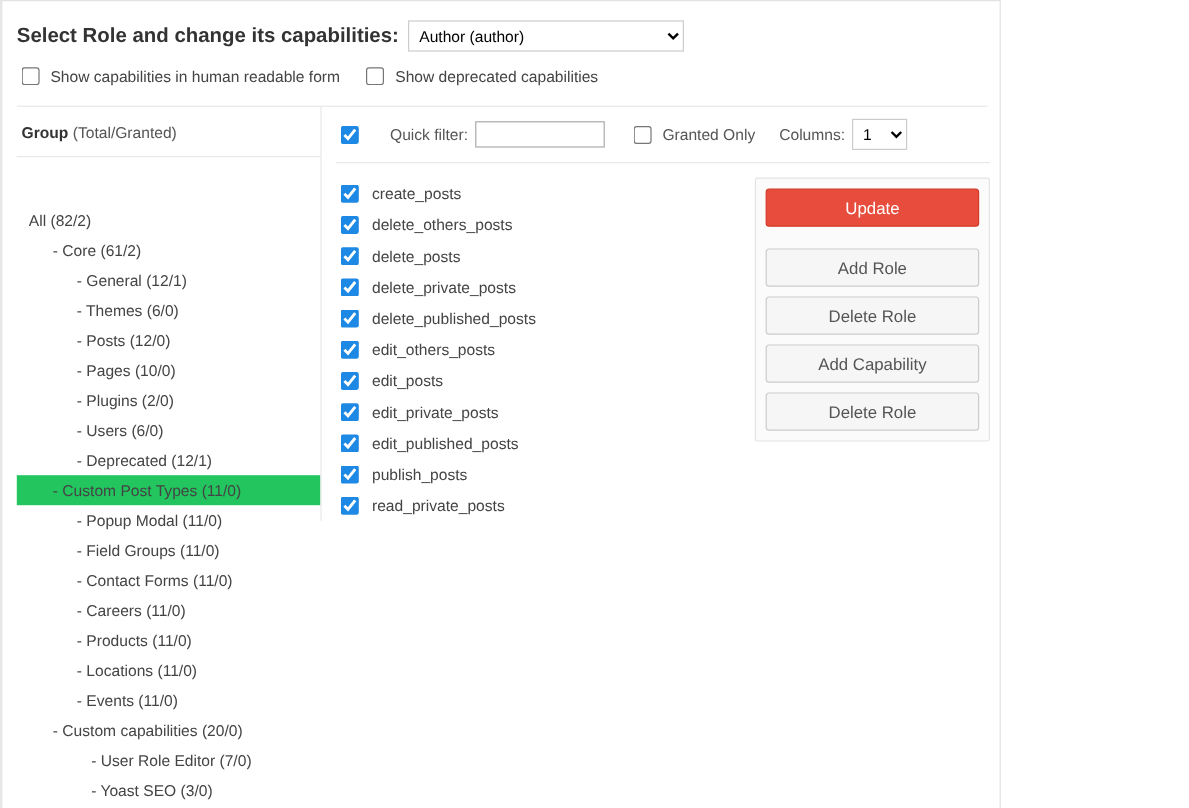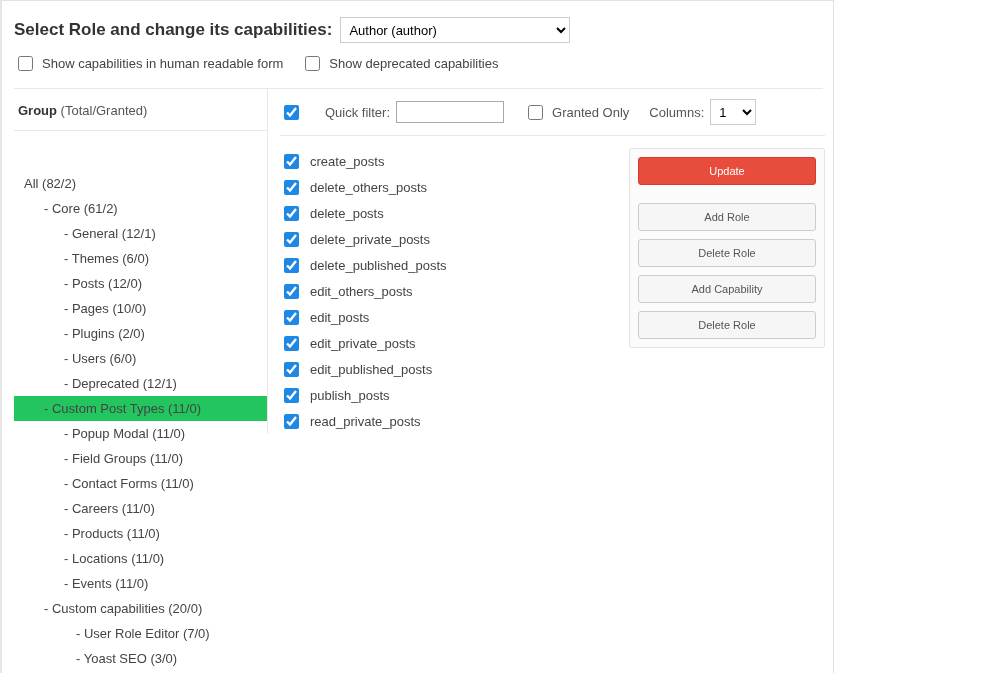--- a/index.html
+++ b/index.html
@@ -132,21 +132,21 @@
   }
   .btn {
     display: block;
     width: 100%;
     padding: 7px 0;
     margin-bottom: 8px;
     border: 1px solid #ccc;
     border-radius: 3px;
     background: #f6f6f6;
     color: #555;
-    font-size: 11px;
+    font-size: 14px;
     cursor: pointer;
     text-align: center;
   }
   .btn:last-child { margin-bottom: 0; }
   .btn.primary {
     background: #E74C3C;
     border-color: #d43b2b;
     color: #fff;
     font-weight: 400;
     margin-bottom: 18px;

